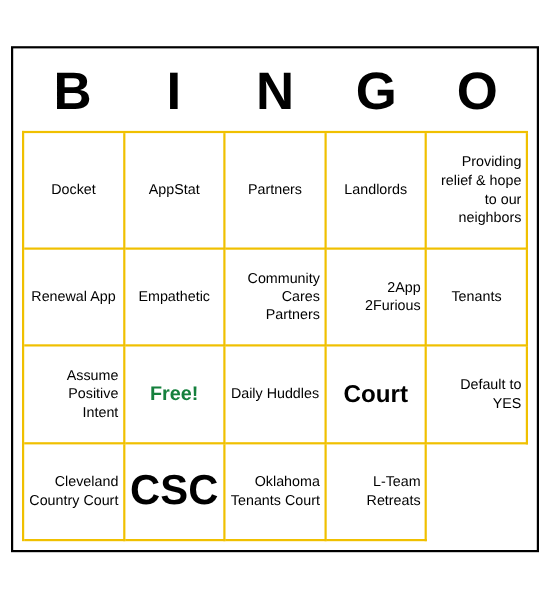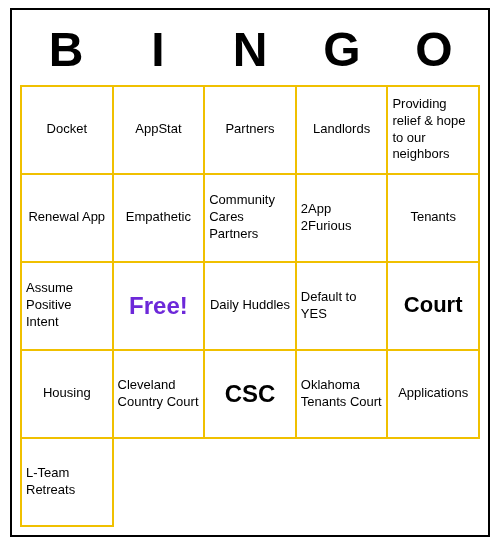--- a/index.html
+++ b/index.html
@@ -36,37 +36,37 @@
       border-right: none;
       border-bottom: none;
     }
     .bingo-cell {
       border-right: 2px solid #f0c000;
       border-bottom: 2px solid #f0c000;
       min-height: 88px;
       display: flex;
       align-items: center;
       justify-content: center;
-      text-align: left;
-      padding: 6px 4px;
+      text-align: right;
+      padding: 18px 4px;
       font-size: 13px;
       color: #000;
       line-height: 1.3;
     }
     .bingo-cell.free {
-      color: #6d28d9;
-      font-size: 24px;
+      color: #15803d;
+      font-size: 18px;
       font-weight: bold;
     }
     .bingo-cell.large-text {
       font-size: 22px;
       font-weight: bold;
     }
     .bingo-cell.csc-text {
-      font-size: 24px;
+      font-size: 38px;
       font-weight: bold;
     }
   </style>
 </head>
 <body>
 
 <div class="bingo-card">
   <div class="bingo-header">
   <div class="bingo-header-cell">B</div>
       <div class="bingo-header-cell">I</div>
@@ -81,22 +81,20 @@
       <div class="bingo-cell">Landlords</div>
       <div class="bingo-cell">Providing relief &amp; hope to our neighbors</div>
       <div class="bingo-cell">Renewal App</div>
       <div class="bingo-cell">Empathetic</div>
       <div class="bingo-cell">Community Cares Partners</div>
       <div class="bingo-cell">2App 2Furious</div>
       <div class="bingo-cell">Tenants</div>
       <div class="bingo-cell">Assume Positive Intent</div>
       <div class="bingo-cell free">Free!</div>
       <div class="bingo-cell">Daily Huddles</div>
+      <div class="bingo-cell large-text">Court</div>
       <div class="bingo-cell">Default to YES</div>
-      <div class="bingo-cell large-text">Court</div>
-      <div class="bingo-cell">Housing</div>
       <div class="bingo-cell">Cleveland Country Court</div>
       <div class="bingo-cell csc-text">CSC</div>
       <div class="bingo-cell">Oklahoma Tenants Court</div>
-      <div class="bingo-cell">Applications</div>
       <div class="bingo-cell">L-Team Retreats</div>
     </div>
 </div>
 
 </body></html>

